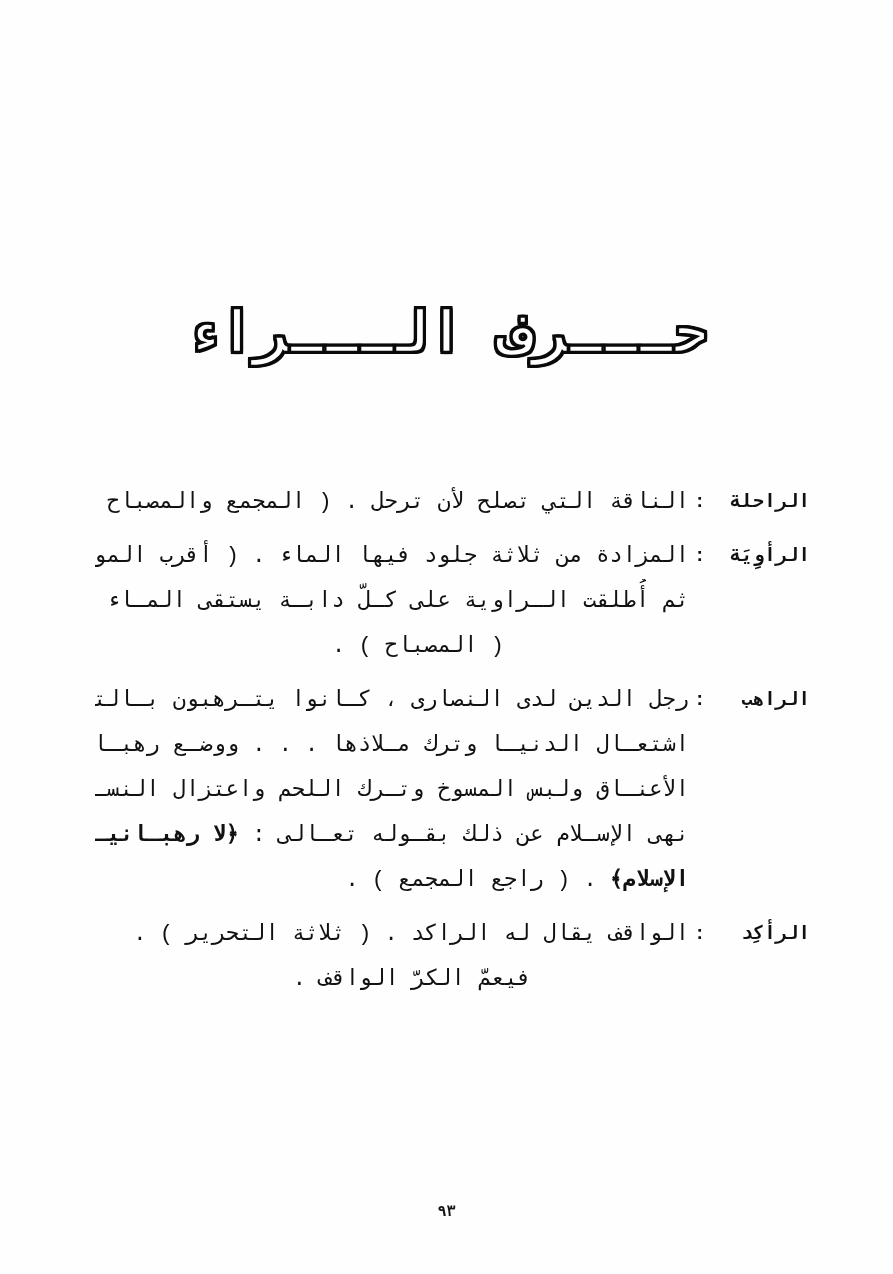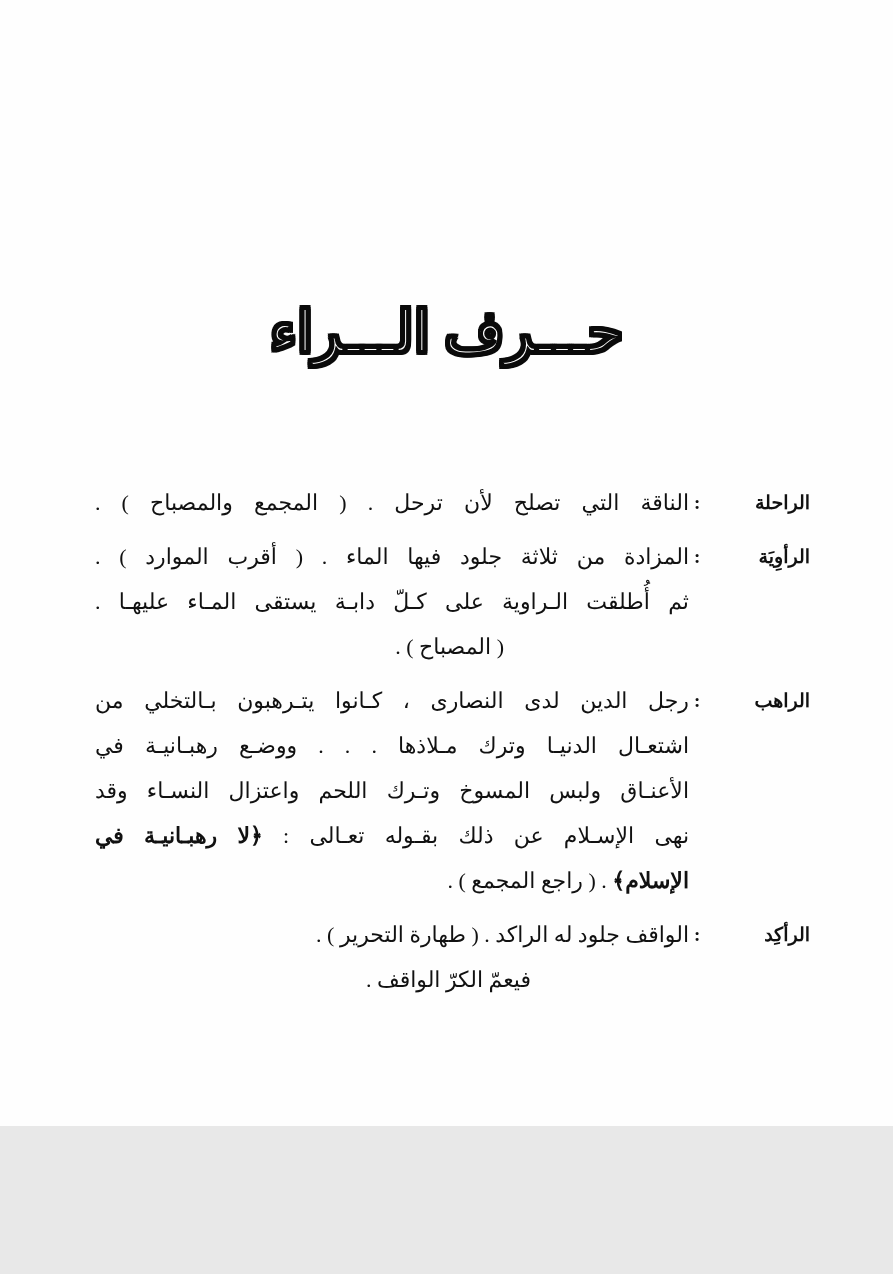--- a/index.html
+++ b/index.html
@@ -3,25 +3,25 @@
 <meta charset="utf-8">
 <style>
   html, body {
     margin: 0;
     padding: 0;
     background: #e8e8e8;
   }
   .page {
     position: relative;
     width: 893px;
-    height: 1126px;
+    height: 1274px;
     margin: 0 auto;
     background: #fefefe;
     color: #111;
-    font-family: Liberation Serif, serif;
+    font-family: Liberation Mono, monospace;
     direction: rtl;
     overflow: hidden;
   }
   
   .chapter-title {
     position: absolute;
     top: 298px;
     left: 0;
     right: 0;
     text-align: center;
@@ -125,21 +125,21 @@
         <div class="line fill">اشتعـال الدنيـا وترك مـلاذها . . . ووضـع رهبـانيـة في</div>
         <div class="line fill">الأعنـاق ولبس المسوخ وتـرك اللحم واعتزال النسـاء وقد</div>
         <div class="line fill"><span>نهى الإسـلام عن ذلك بقـوله تعـالى : </span><span class="quote-bold">﴿لا رهبـانيـة في</span></div>
         <div class="line"><span class="quote-bold">الإسلام﴾</span><span> . ( راجع المجمع ) .</span></div>
       </div>
     </div>
 
     <div class="entry">
       <div class="term">الرأكِد :</div>
       <div class="def">
-        <div class="line">الواقف جلود له الراكد . ( طهارة التحرير ) .</div>
+        <div class="line">الواقف يقال له الراكد . ( ثلاثة التحرير ) .</div>
         <div class="line indent-note">فيعمّ الكرّ الواقف .</div>
       </div>
     </div>
 
   </div>
 
   <div class="page-number">٩٣</div>
 
 </div>
 

